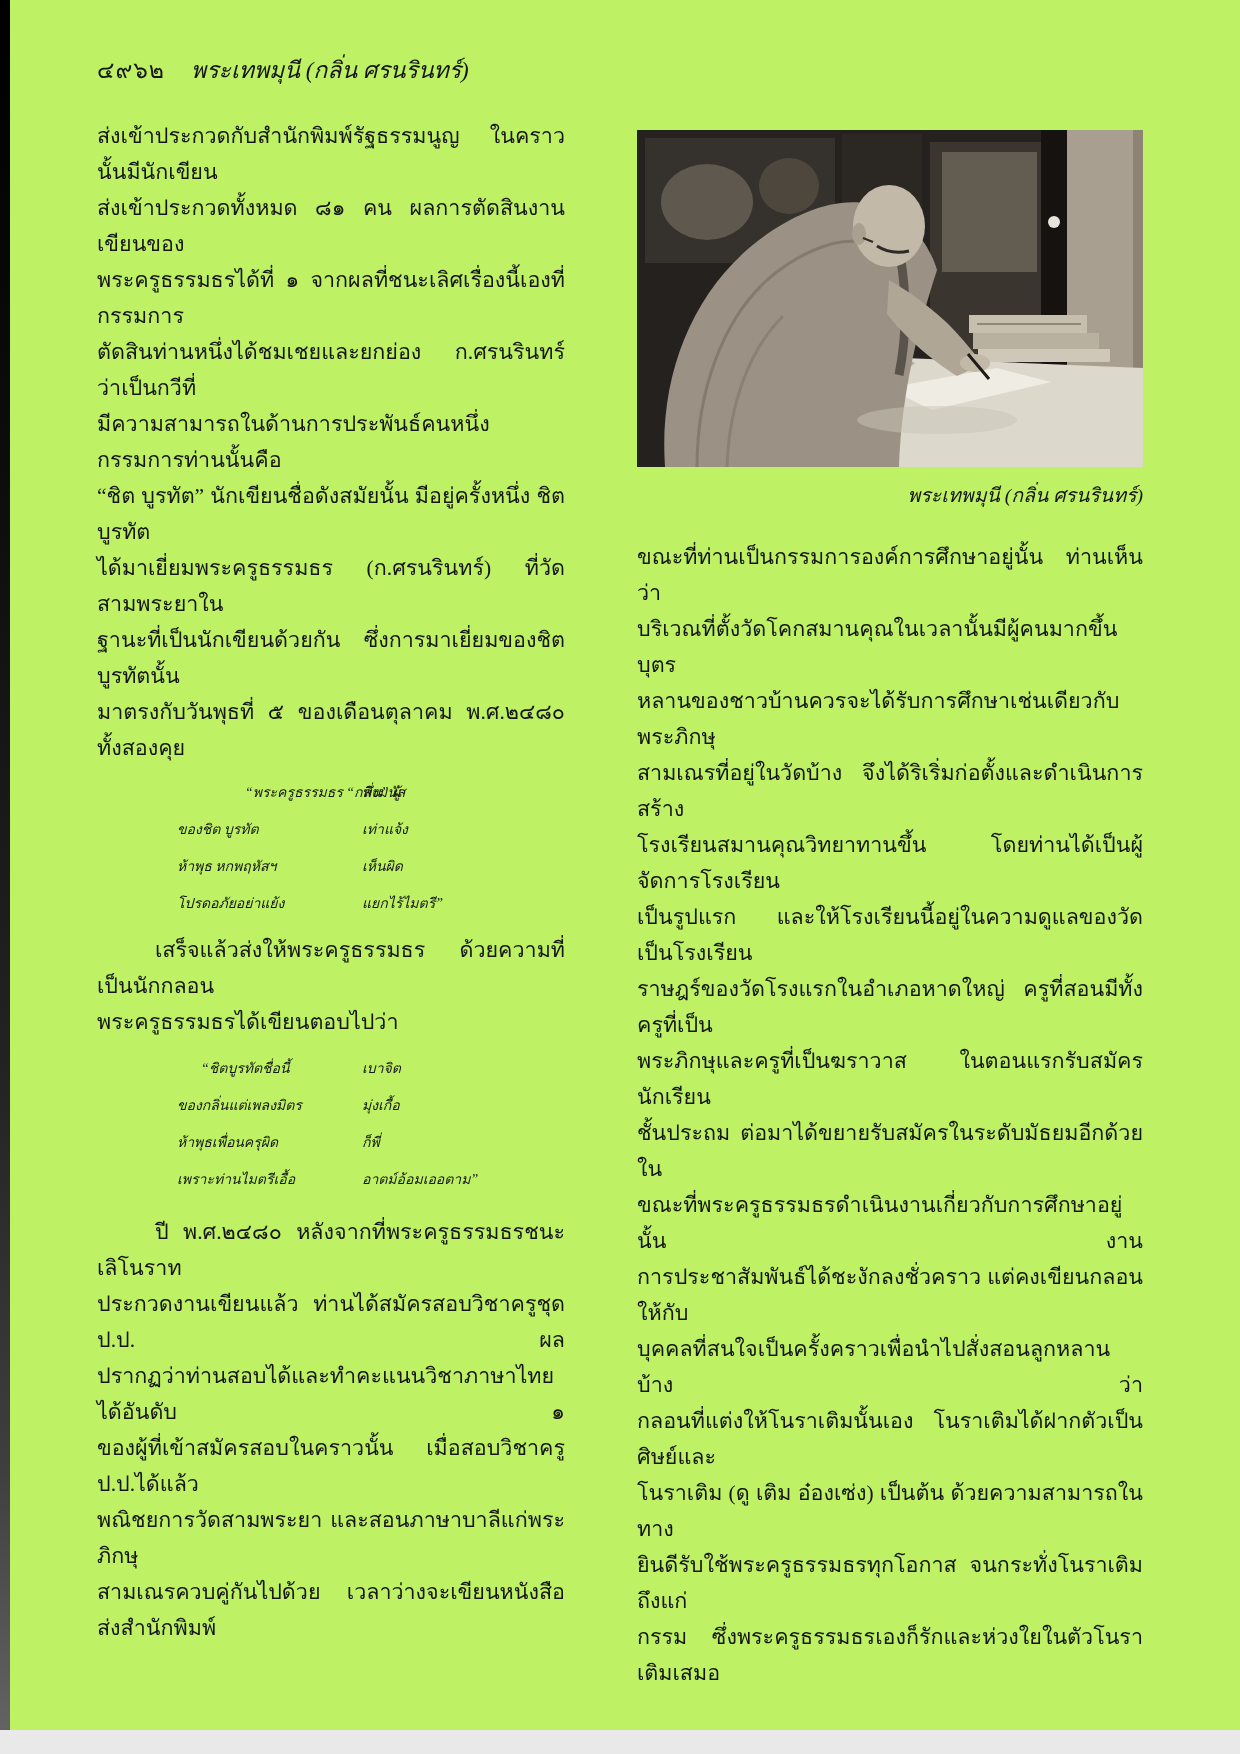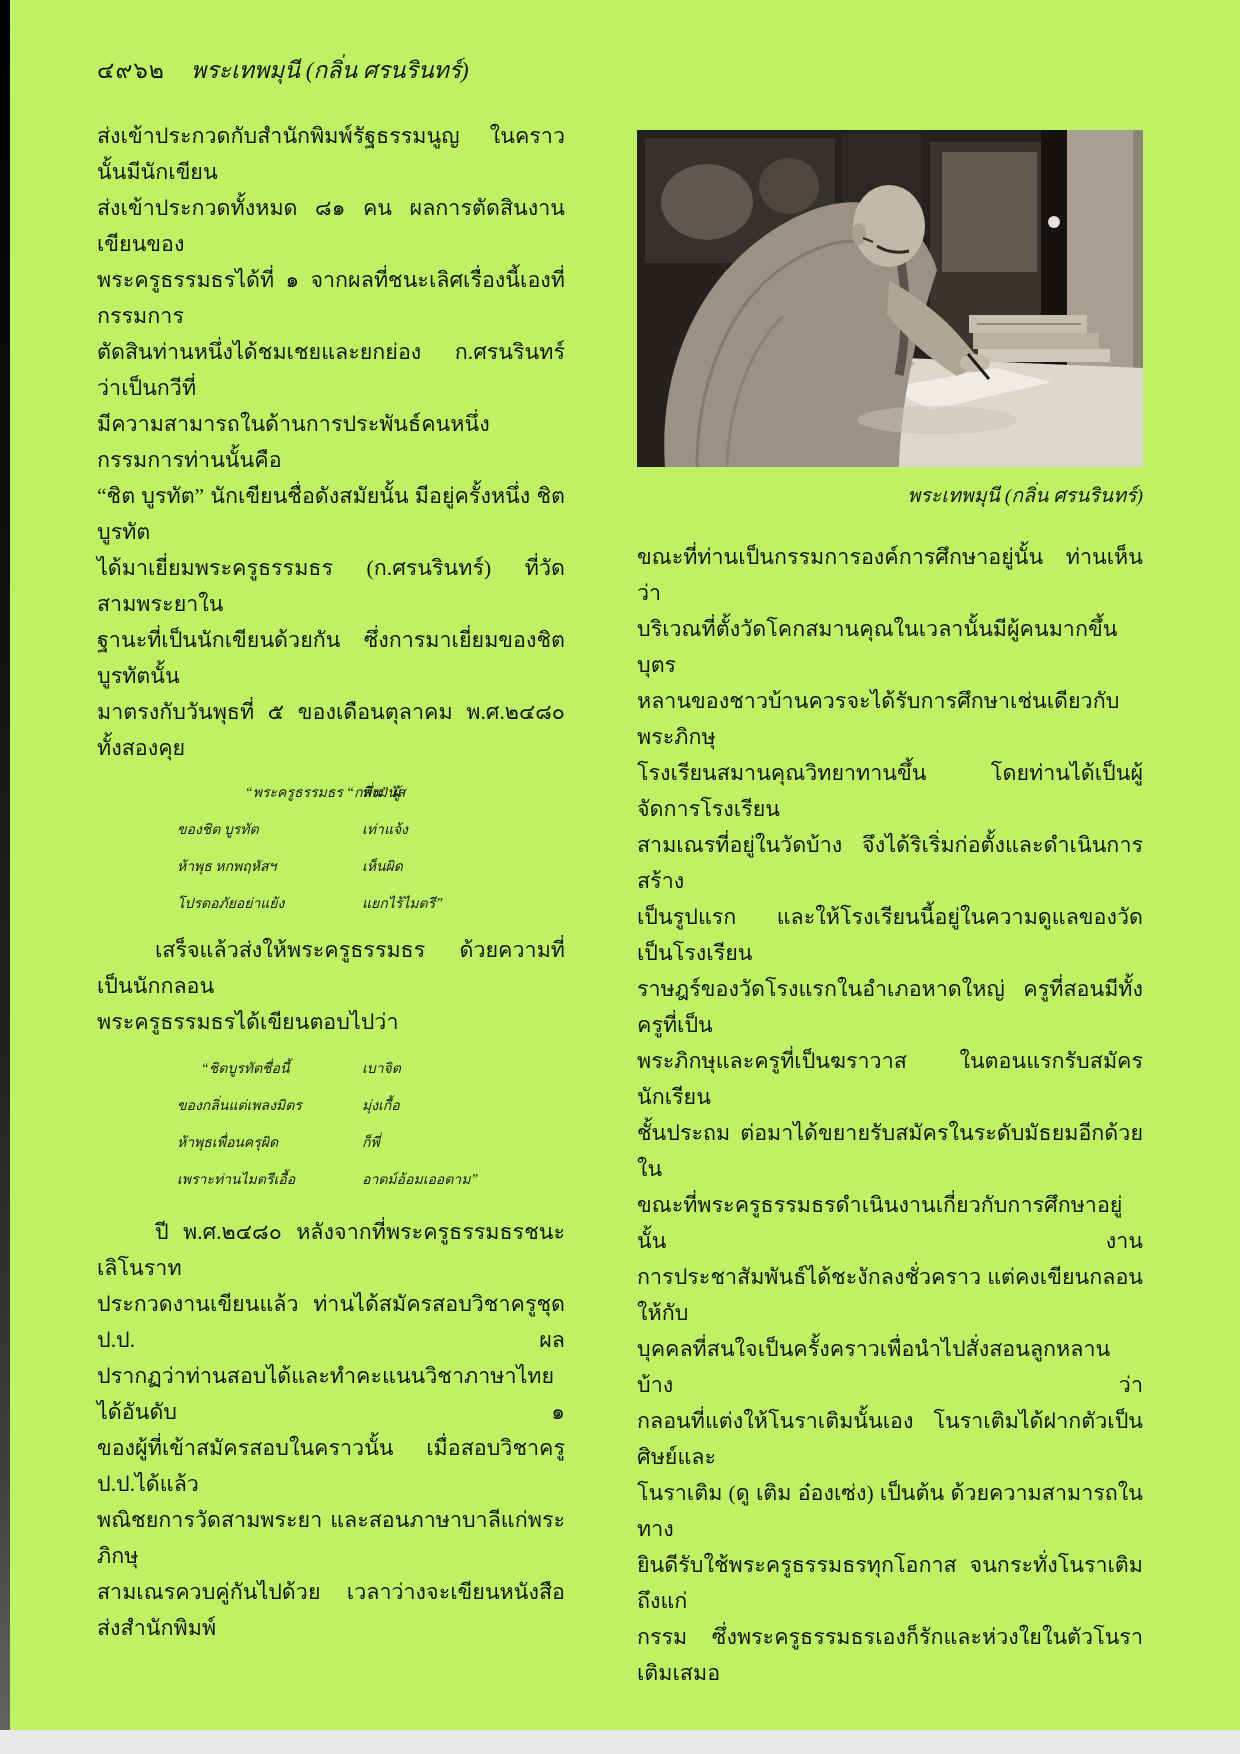--- a/index.html
+++ b/index.html
@@ -139,22 +139,22 @@
       <path d="M252,150 C278,165 306,186 326,210 L346,234 L320,246 C294,230 266,205 250,184 Z" fill="#b0a695"></path>
       <ellipse cx="338" cy="233" rx="15" ry="9" fill="#c3b9a8"></ellipse>
       <line x1="331" y1="224" x2="352" y2="249" stroke="#1e1b18" stroke-width="3"></line>
       <ellipse cx="300" cy="290" rx="80" ry="14" fill="#c9c4b7" opacity="0.5"></ellipse>
     </svg>
     <div class="caption">พระเทพมุนี (กลิ่น ศรนรินทร์)</div>
     <div class="para">
         <div class="tline">ขณะที่ท่านเป็นกรรมการองค์การศึกษาอยู่นั้น ท่านเห็นว่า</div>
         <div class="tline">บริเวณที่ตั้งวัดโคกสมานคุณในเวลานั้นมีผู้คนมากขึ้น บุตร</div>
         <div class="tline">หลานของชาวบ้านควรจะได้รับการศึกษาเช่นเดียวกับพระภิกษุ</div>
+        <div class="tline">สามเณรที่อยู่ในวัดบ้าง จึงได้ริเริ่มก่อตั้งและดำเนินการสร้าง</div>
         <div class="tline">โรงเรียนสมานคุณวิทยาทานขึ้น โดยท่านได้เป็นผู้จัดการโรงเรียน</div>
-        <div class="tline">สามเณรที่อยู่ในวัดบ้าง จึงได้ริเริ่มก่อตั้งและดำเนินการสร้าง</div>
         <div class="tline">เป็นรูปแรก และให้โรงเรียนนี้อยู่ในความดูแลของวัด เป็นโรงเรียน</div>
         <div class="tline">ราษฎร์ของวัดโรงแรกในอำเภอหาดใหญ่ ครูที่สอนมีทั้งครูที่เป็น</div>
         <div class="tline">พระภิกษุและครูที่เป็นฆราวาส ในตอนแรกรับสมัครนักเรียน</div>
         <div class="tline">ชั้นประถม ต่อมาได้ขยายรับสมัครในระดับมัธยมอีกด้วย ใน</div>
         <div class="tline">ขณะที่พระครูธรรมธรดำเนินงานเกี่ยวกับการศึกษาอยู่นั้น งาน</div>
         <div class="tline">การประชาสัมพันธ์ได้ชะงักลงชั่วคราว แต่คงเขียนกลอนให้กับ</div>
         <div class="tline">บุคคลที่สนใจเป็นครั้งคราวเพื่อนำไปสั่งสอนลูกหลานบ้าง ว่า</div>
         <div class="tline">กลอนที่แต่งให้โนราเติมนั้นเอง โนราเติมได้ฝากตัวเป็นศิษย์และ</div>
         <div class="tline">โนราเติม (ดู เติม อ๋องเซ่ง) เป็นต้น ด้วยความสามารถในทาง</div>
         <div class="tline">ยินดีรับใช้พระครูธรรมธรทุกโอกาส จนกระทั่งโนราเติมถึงแก่</div>

